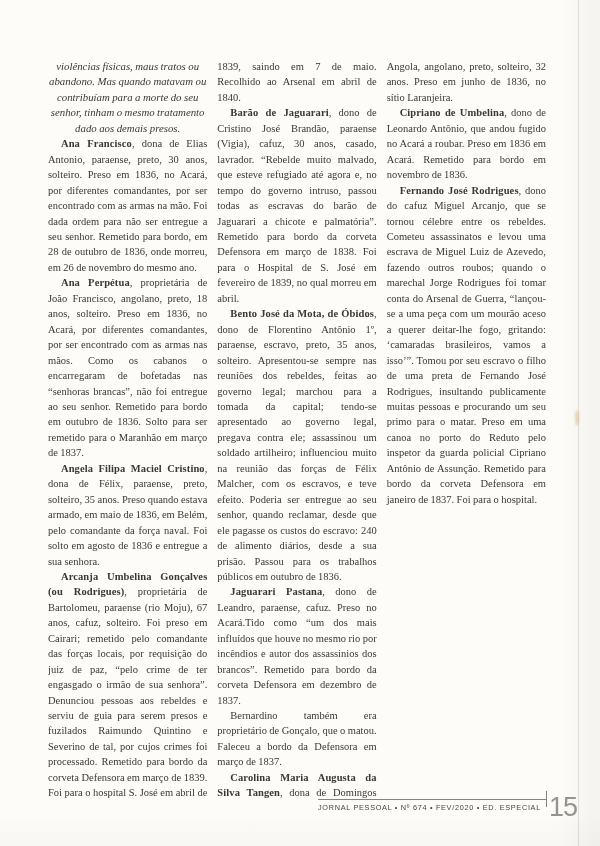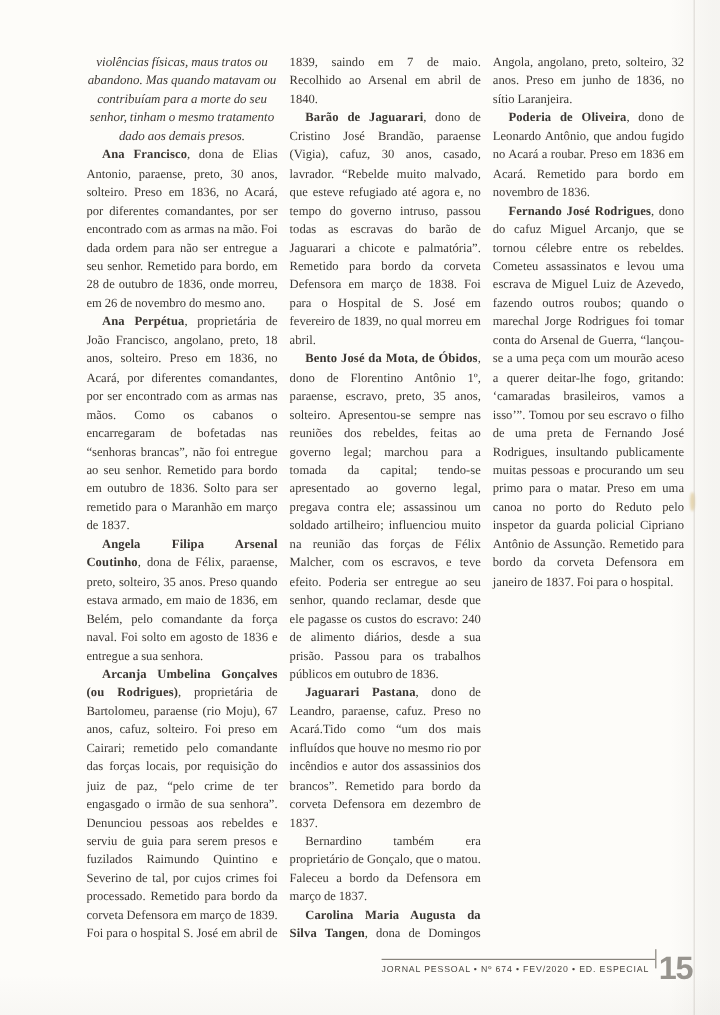--- a/index.html
+++ b/index.html
@@ -37,35 +37,34 @@
     top: 410px;
     width: 4px;
     height: 16px;
     border-radius: 50%;
     background: rgba(205,170,95,0.45);
     filter: blur(1px);
   }
   .columns {
     position: absolute;
     left: 48px;
-    top: 45px;
+    top: 59px;
     width: 498px;
     height: 748px;
     column-count: 3;
     column-gap: 10px;
     column-fill: auto;
     overflow: hidden;
     font-size: 10.5px;
     line-height: 15.45px;
     color: #3b3733;
     text-align: justify;
     hyphens: auto;
     -webkit-hyphens: auto;
     word-spacing: -0.2px;
-    margin-left: 24px;
   }
   .columns p {
     margin: 0;
     text-indent: 13px;
   }
   .columns p.intro {
     text-indent: 0;
     text-align: center;
     font-style: italic;
     font-size: 10.8px;
@@ -87,21 +86,21 @@
     color: #48443f;
     text-align: left;
     white-space: nowrap;
   }
   .page-number {
     position: absolute;
     left: 549px;
     top: 792px;
     font-family: "Liberation Sans", sans-serif;
     font-size: 27px;
-    font-weight: 700;
+    font-weight: 400;
     color: #97948e;
     letter-spacing: -1px;
   }
   .page-number-tick {
     position: absolute;
     left: 546px;
     top: 791px;
     width: 1px;
     height: 16px;
     background: #87837c;
@@ -111,28 +110,28 @@
 <body>
 
 <div class="page">
   <div class="crease"></div>
   <div class="speck"></div>
 
   <div class="columns" id="columns">
       <p class="intro">violências físicas, maus tratos ou abandono. Mas quando matavam ou contribuíam para a morte do seu senhor, tinham o mesmo tratamento dado aos demais presos.</p>
       <p class="entry"><strong>Ana Francisco</strong>, dona de Elias Antonio, paraense, preto, 30 anos, solteiro. Preso em 1836, no Acará, por diferentes comandantes, por ser encontrado com as armas na mão. Foi dada ordem para não ser entregue a seu senhor. Remetido para bordo, em 28 de outubro de 1836, onde morreu, em 26 de novembro do mesmo ano.</p>
       <p class="entry"><strong>Ana Perpétua</strong>, proprietária de João Francisco, angolano, preto, 18 anos, solteiro. Preso em 1836, no Acará, por diferentes comandantes, por ser encontrado com as armas nas mãos. Como os cabanos o encarregaram de bofetadas nas “senhoras brancas”, não foi entregue ao seu senhor. Remetido para bordo em outubro de 1836. Solto para ser remetido para o Maranhão em março de 1837.</p>
-      <p class="entry"><strong>Angela Filipa Arsenal Coutinho</strong>, dona de Félix, paraense, preto, solteiro, 35 anos. Preso quando estava armado, em maio de 1836, em Belém, pelo comandante da força naval. Foi solto em agosto de 1836 e entregue a sua senhora.</p>
+      <p class="entry"><strong>Angela Filipa Maciel Cristino</strong>, dona de Félix, paraense, preto, solteiro, 35 anos. Preso quando estava armado, em maio de 1836, em Belém, pelo comandante da força naval. Foi solto em agosto de 1836 e entregue a sua senhora.</p>
       <p class="entry"><strong>Arcanja Umbelina Gonçalves (ou Rodrigues)</strong>, proprietária de Bartolomeu, paraense (rio Moju), 67 anos, cafuz, solteiro. Foi preso em Cairari; remetido pelo comandante das forças locais, por requisição do juiz de paz, “pelo crime de ter engasgado o irmão de sua senhora”. Denunciou pessoas aos rebeldes e serviu de guia para serem presos e fuzilados Raimundo Quintino e Severino de tal, por cujos crimes foi processado. Remetido para bordo da corveta Defensora em março de 1839. Foi para o hospital S. José em abril de 1839, saindo em 7 de maio. Recolhido ao Arsenal em abril de 1840.</p>
       <p class="entry"><strong>Barão de Jaguarari</strong>, dono de Cristino José Brandão, paraense (Vigia), cafuz, 30 anos, casado, lavrador. “Rebelde muito malvado, que esteve refugiado até agora e, no tempo do governo intruso, passou todas as escravas do barão de Jaguarari a chicote e palmatória”. Remetido para bordo da corveta Defensora em março de 1838. Foi para o Hospital de S. José em fevereiro de 1839, no qual morreu em abril.</p>
       <p class="entry"><strong>Bento José da Mota, de Óbidos</strong>, dono de Florentino Antônio 1º, paraense, escravo, preto, 35 anos, solteiro. Apresentou-se sempre nas reuniões dos rebeldes, feitas ao governo legal; marchou para a tomada da capital; tendo-se apresentado ao governo legal, pregava contra ele; assassinou um soldado artilheiro; influenciou muito na reunião das forças de Félix Malcher, com os escravos, e teve efeito. Poderia ser entregue ao seu senhor, quando reclamar, desde que ele pagasse os custos do escravo: 240 de alimento diários, desde a sua prisão. Passou para os trabalhos públicos em outubro de 1836.</p>
       <p class="entry"><strong>Jaguarari Pastana</strong>, dono de Leandro, paraense, cafuz. Preso no Acará.Tido como “um dos mais influídos que houve no mesmo rio por incêndios e autor dos assassinios dos brancos”. Remetido para bordo da corveta Defensora em dezembro de 1837.</p>
       <p class="entry">Bernardino também era proprietário de Gonçalo, que o matou. Faleceu a bordo da Defensora em março de 1837.</p>
       <p class="entry"><strong>Carolina Maria Augusta da Silva Tangen</strong>, dona de Domingos Angola, angolano, preto, solteiro, 32 anos. Preso em junho de 1836, no sítio Laranjeira.</p>
-      <p class="entry"><strong>Poderia de Oliveira</strong>, dono de Leonardo Antônio, que andou fugido no Acará a roubar. Preso em 1836 em Acará. Remetido para bordo em novembro de 1836.</p>
+      <p class="entry"><strong>Cipriano de Umbelina</strong>, dono de Leonardo Antônio, que andou fugido no Acará a roubar. Preso em 1836 em Acará. Remetido para bordo em novembro de 1836.</p>
       <p class="entry"><strong>Fernando José Rodrigues</strong>, dono do cafuz Miguel Arcanjo, que se tornou célebre entre os rebeldes. Cometeu assassinatos e levou uma escrava de Miguel Luiz de Azevedo, fazendo outros roubos; quando o marechal Jorge Rodrigues foi tomar conta do Arsenal de Guerra, “lançou-se a uma peça com um mourão aceso a querer deitar-lhe fogo, gritando: ‘camaradas brasileiros, vamos a isso’”. Tomou por seu escravo o filho de uma preta de Fernando José Rodrigues, insultando publicamente muitas pessoas e procurando um seu primo para o matar. Preso em uma canoa no porto do Reduto pelo inspetor da guarda policial Cipriano Antônio de Assunção. Remetido para bordo da corveta Defensora em janeiro de 1837. Foi para o hospital.</p>
     </div>
 
   <div class="footer-block">
     <span>JORNAL PESSOAL • Nº 674 • FEV/2020 • ED. ESPECIAL</span>
   </div>
   <div class="page-number-tick"></div>
   <div class="page-number">15</div>
 </div>
 

